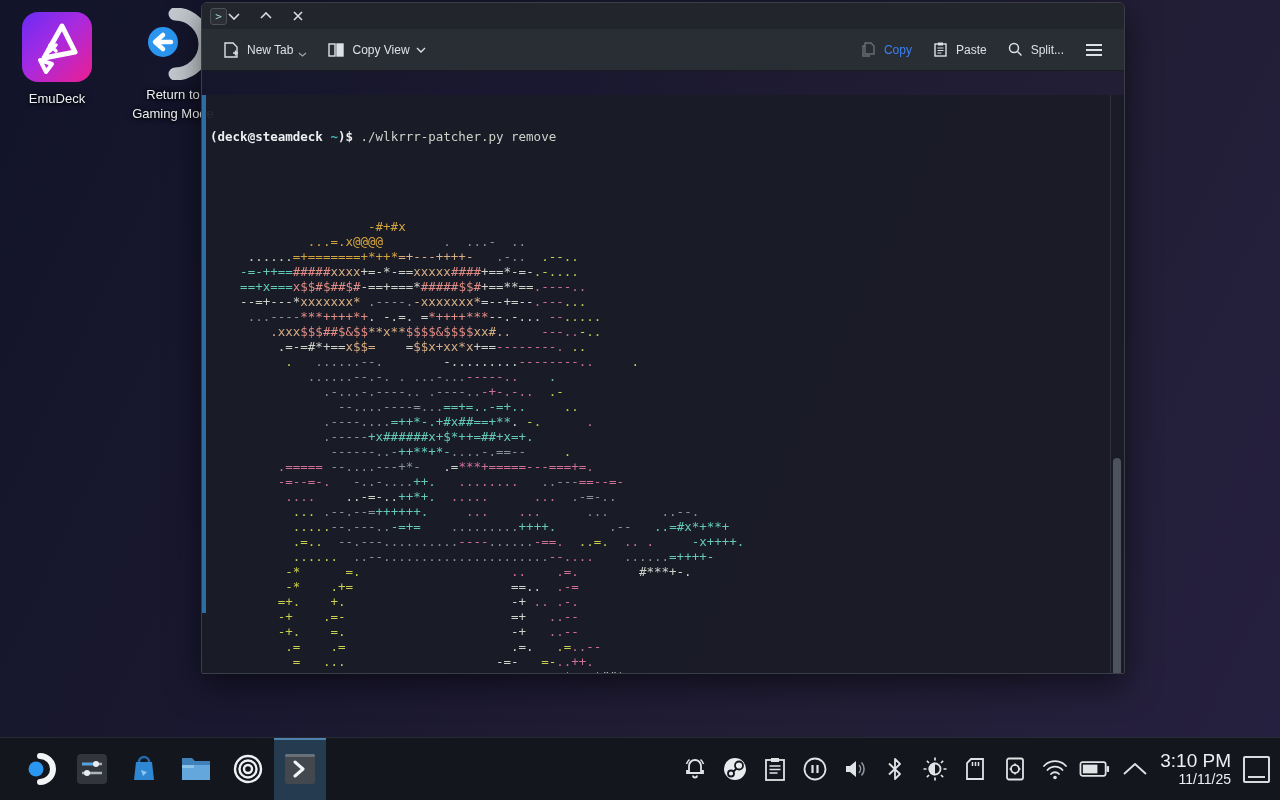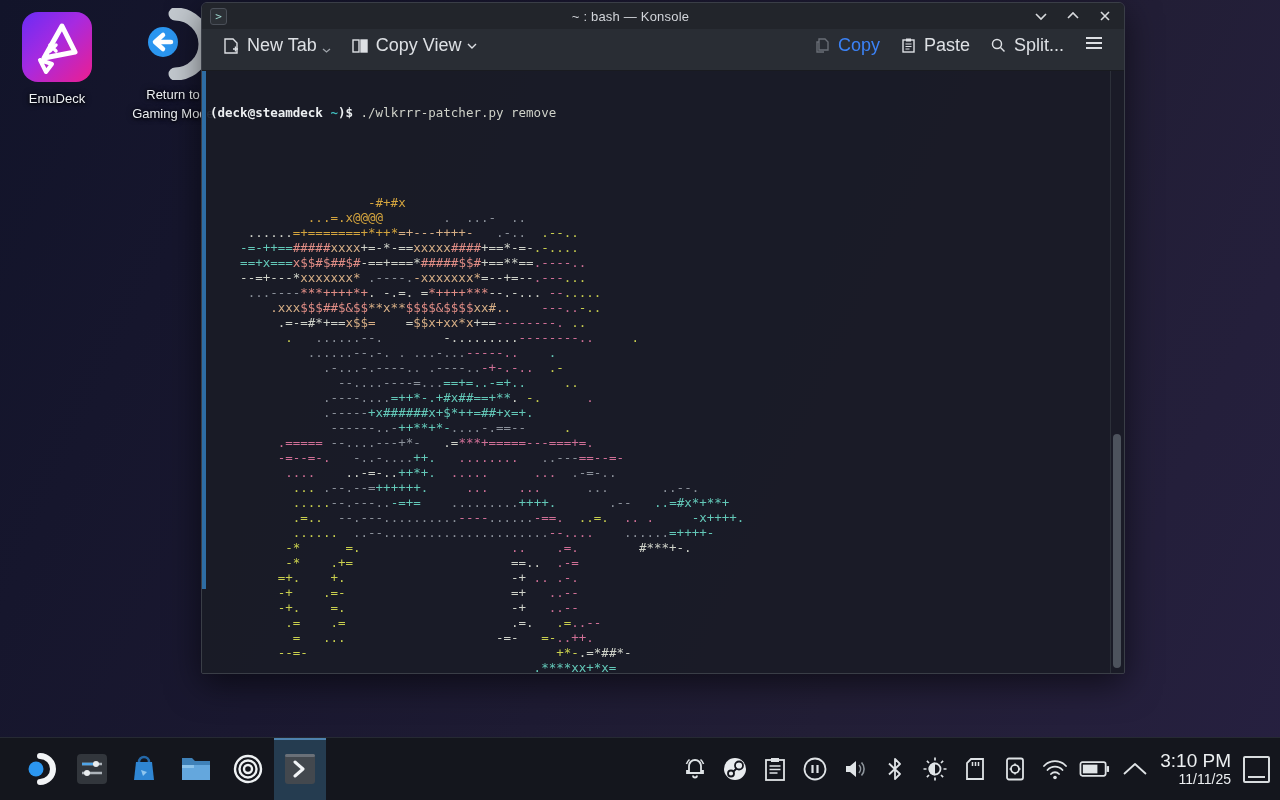--- a/index.html
+++ b/index.html
@@ -28,30 +28,30 @@
   #titlebar { height:26px; background:#22252b; display:flex; align-items:center;
     padding:0 8px; color:#d2d5da; font-size:13px; flex:0 0 26px; }
   .tab-mini-icon { width:17px; height:17px; background:#2c3036; border:1px solid #4a4f58;
     border-radius:3px; color:#9fd8cf; font-family:"DejaVu Sans Mono",monospace;
     font-size:11px; line-height:15px; text-align:center; }
   #title-text { flex:1; text-align:center; letter-spacing:.2px; }
   .win-controls { display:flex; gap:18px; margin-right:4px; }
   .win-controls svg { display:block; }
 
   #toolbar { height:42px; background:#292d34; border-bottom:1px solid #191b20;
-    display:flex; align-items:flex-start; padding:0 10px; color:#dde0e4;
-    font-size:18px; flex:0 0 42px; }
+    display:flex; align-items:center; padding:0 10px; color:#dde0e4;
+    font-size:12px; flex:0 0 42px; }
   .tb-btn { display:flex; align-items:center; gap:7px; padding:6px 10px; border-radius:4px; }
   .tb-btn svg { display:block; }
   .tb-spacer { flex:1; }
   .tb-disabled { color:#3b82f6; }
   .chev { margin-left:-2px; }
 
   
-  #terminal { flex:1; position:relative; background:rgba(25,28,38,0.94); overflow:hidden; }
+  #terminal { flex:1; position:relative; background:rgba(25,28,38,0.94); overflow:hidden;margin-top:24px; }
   #term-bluebar { position:absolute; left:0; top:0; width:4px; height:518px; background:#2e6da4; }
   #term-scroll { position:absolute; right:1px; top:0; width:13px; height:100%;
     border-left:1px solid #2c3039; }
   #term-thumb { position:absolute; right:2px; top:363px; width:8px; height:234px;
     background:#4d535d; border-radius:4px; }
   #term-text { position:absolute; left:8px; top:4px; right:16px;
     font-family:"DejaVu Sans Mono",monospace; font-size:12.5px; line-height:15px;
     white-space:pre; color:#c9ccc5; }
   .term-line { height:15px; }
   .b { font-weight:bold; }
@@ -99,21 +99,20 @@
   </div>
   <div class="desk-label">
     <div>Return to</div>
     <div>Gaming Mode</div>
   </div>
 </div>
 
 <div id="window">
   <div id="titlebar">
     <div class="tab-mini-icon">&gt;</div>
-    <div id="title-text">~ : bash — Konsole</div>
     <div class="win-controls">
       <span>
         <svg width="14" height="14" viewBox="0 0 14 14">
             <path d="M2 5 l5 5 5-5" fill="none" stroke="#d8dadd" stroke-width="1.6"></path>
           </svg>
       </span>
       <span>
         <svg width="14" height="14" viewBox="0 0 14 14">
             <path d="M2 9 l5-5 5 5" fill="none" stroke="#d8dadd" stroke-width="1.6"></path>
           </svg>

